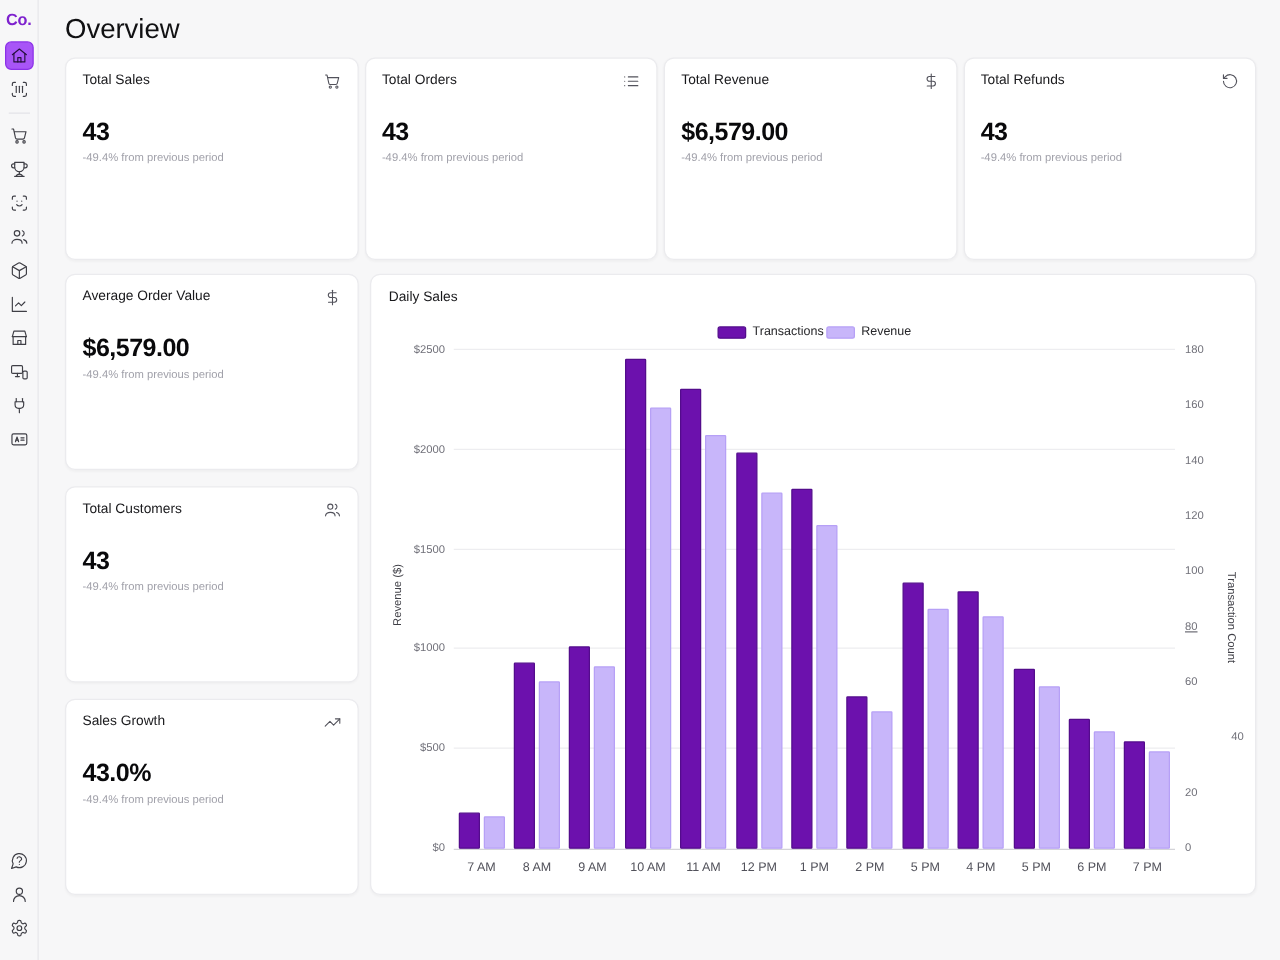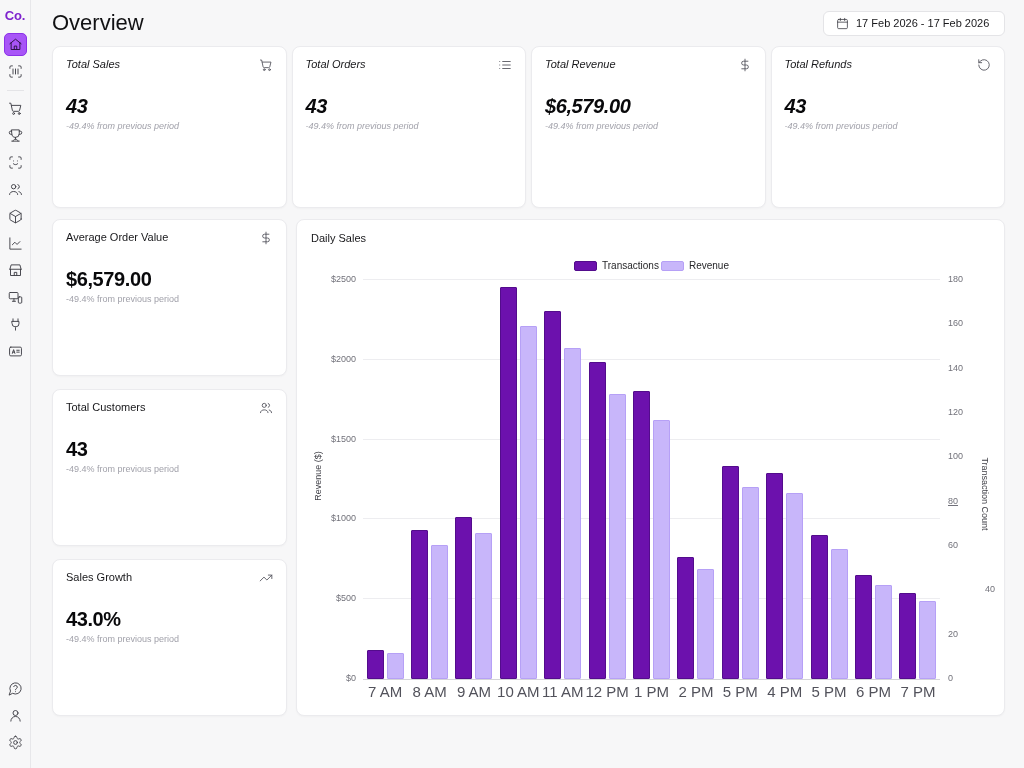--- a/index.html
+++ b/index.html
@@ -42,21 +42,21 @@
     padding:5px 12px; font-size:11px; font-weight:500; color:#18181b; cursor:pointer;
     width:182px; justify-content:flex-start;
   }
   .date-btn .ic { color:#3f3f46; }
 
   
   .card {
     background:#fff; border:1px solid #ebebee; border-radius:8px;
     padding:11px 13px; box-shadow:0 1px 2px rgba(0,0,0,.03);
   }
-  .stat-row { display:grid; grid-template-columns:repeat(4,1fr); gap:5px; margin-bottom:11px;font-style:italic; }
+  .stat-row { display:grid; grid-template-columns:repeat(4,1fr); gap:5px; margin-bottom:11px; }
   .stat-row .card { height:162px; }
   .card-head { display:flex; justify-content:space-between; align-items:flex-start; }
   .card-title { font-size:11px; font-weight:500; color:#18181b; }
   .card-icon { color:#52525b; }
   .card-value { font-size:20px; font-weight:700; color:#09090b; margin-top:23px; letter-spacing:-0.4px; }
   .card-change { font-size:9px; color:#a1a1aa; margin-top:3px; }
 
   .content-row { display:grid; grid-template-columns:235px 1fr; gap:9px; }
   .left-col { display:flex; flex-direction:column; gap:13px; }
   .left-col .card { height:157px; }
@@ -75,21 +75,21 @@
     position:absolute; left:52px; right:50px; top:32px; bottom:24px;
     border-bottom:1px solid #d4d4d8;
   }
   .gridline { position:absolute; left:0; right:0; height:1px; background:#ededf0; }
   .bars { position:absolute; left:0; right:0; top:0; bottom:0; display:flex; align-items:flex-end; }
   .bar-group { flex:1; height:100%; display:flex; align-items:flex-end; justify-content:center; gap:3px; }
   .bar { width:17px; border-radius:1px; border:1px solid transparent; }
   .ytick-l { position:absolute; right:calc(100% + 7px); font-size:9px; color:#71717a; line-height:9px; white-space:nowrap; }
   .ytick-r { position:absolute; left:calc(100% + 8px); font-size:9px; color:#71717a; line-height:9px; white-space:nowrap; }
   .x-labels { position:absolute; left:52px; right:50px; bottom:4px; display:flex; }
-  .x-label { flex:1; text-align:center; font-size:15px; color:#52525b; }
+  .x-label { flex:1; text-align:center; font-size:10px; color:#52525b; }
   .axis-label-left {
     position:absolute; left:2px; top:50%;
     writing-mode:vertical-rl; transform:translateY(-50%) rotate(180deg);
     font-size:9px; color:#3f3f46;
   }
   .axis-label-right {
     position:absolute; right:0; top:54%;
     writing-mode:vertical-rl; transform:translateY(-50%);
     font-size:9px; color:#3f3f46;
   }
@@ -329,28 +329,20 @@
             <use href="#i-settings"></use>
           </svg>
         </span>
       </div>
   </aside>
 
   <main class="main">
 
     <div class="page-header">
       <div class="page-title">Overview</div>
-      <button class="date-btn">
-        <span>
-            <svg class="ic xs">
-              <use href="#i-calendar"></use>
-            </svg>
-          </span>
-        <span>17 Feb 2026 - 17 Feb 2026</span>
-      </button>
     </div>
 
     <div class="stat-row">
       <div class="card">
         <div class="card-head">
           <span class="card-title">Total Sales</span>
           <span class="card-icon">
               <svg class="ic sm">
                 <use href="#i-cart"></use>
               </svg>

